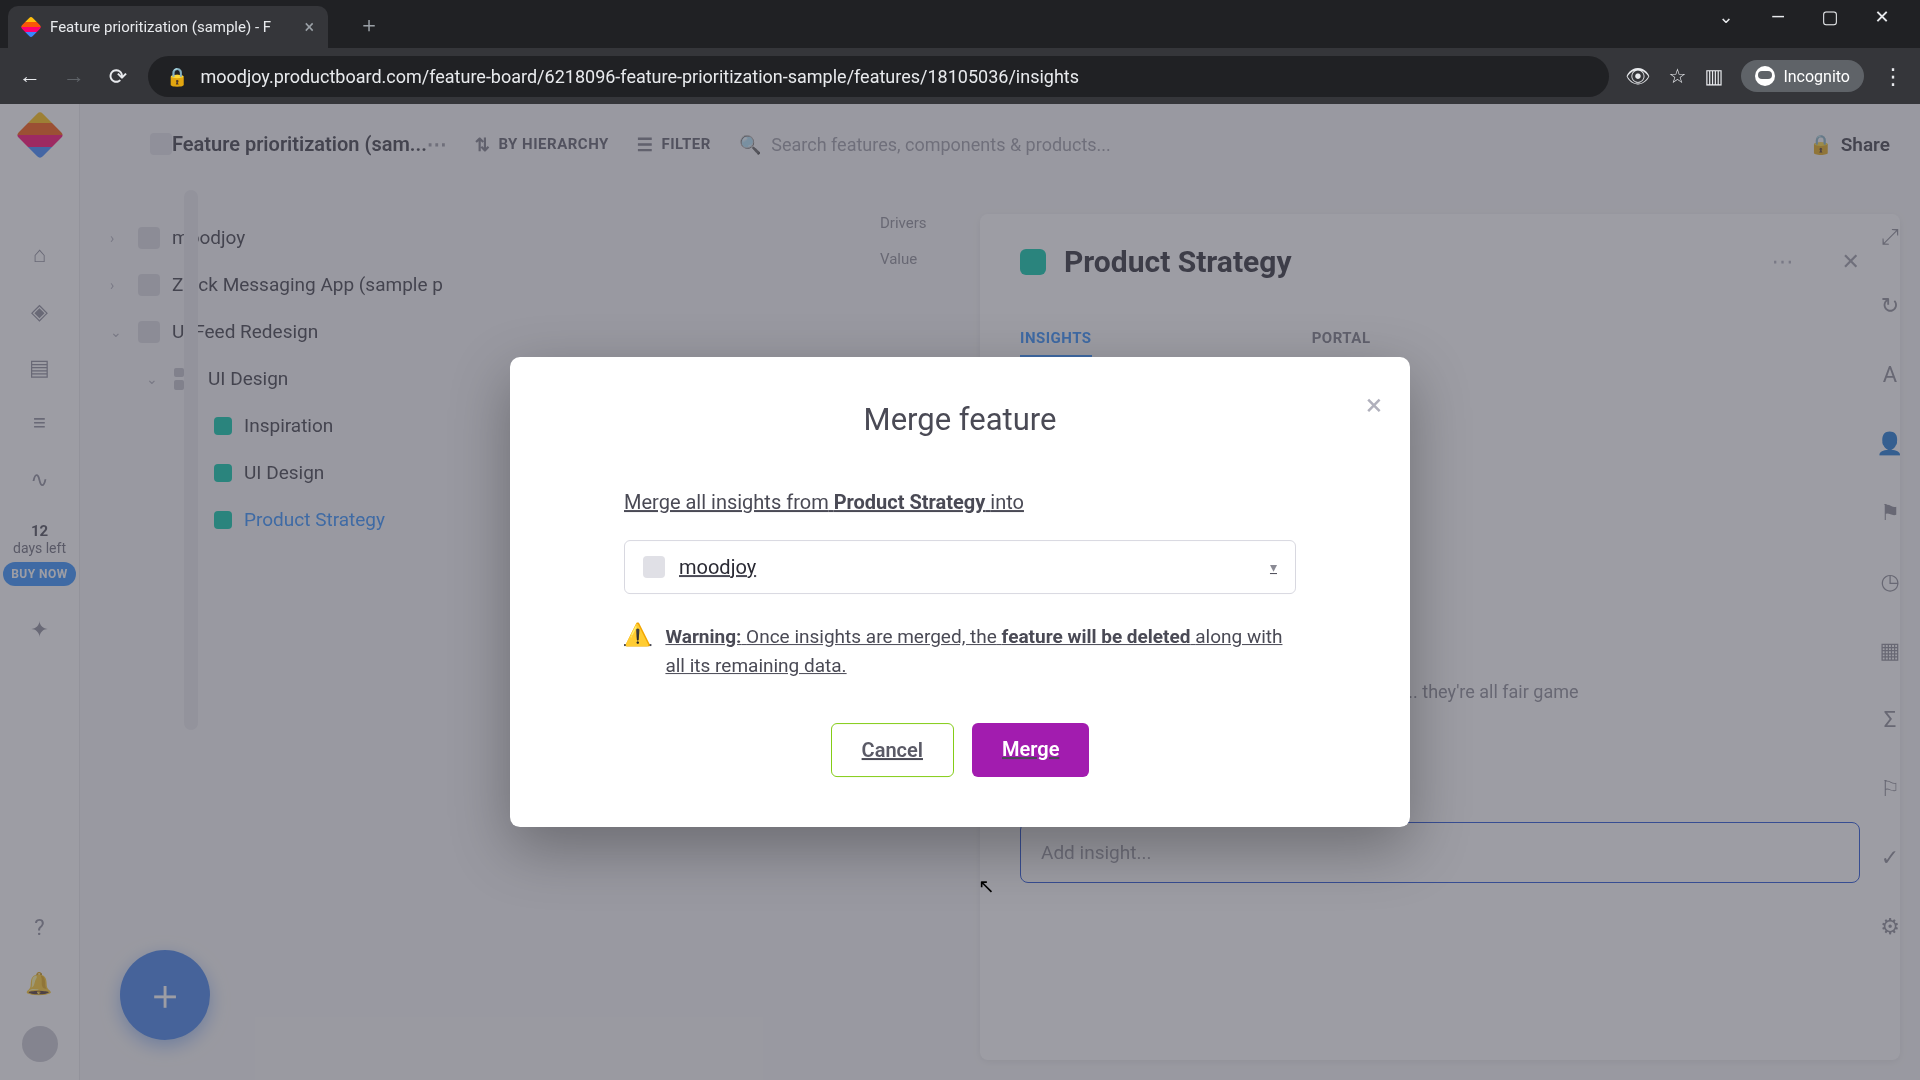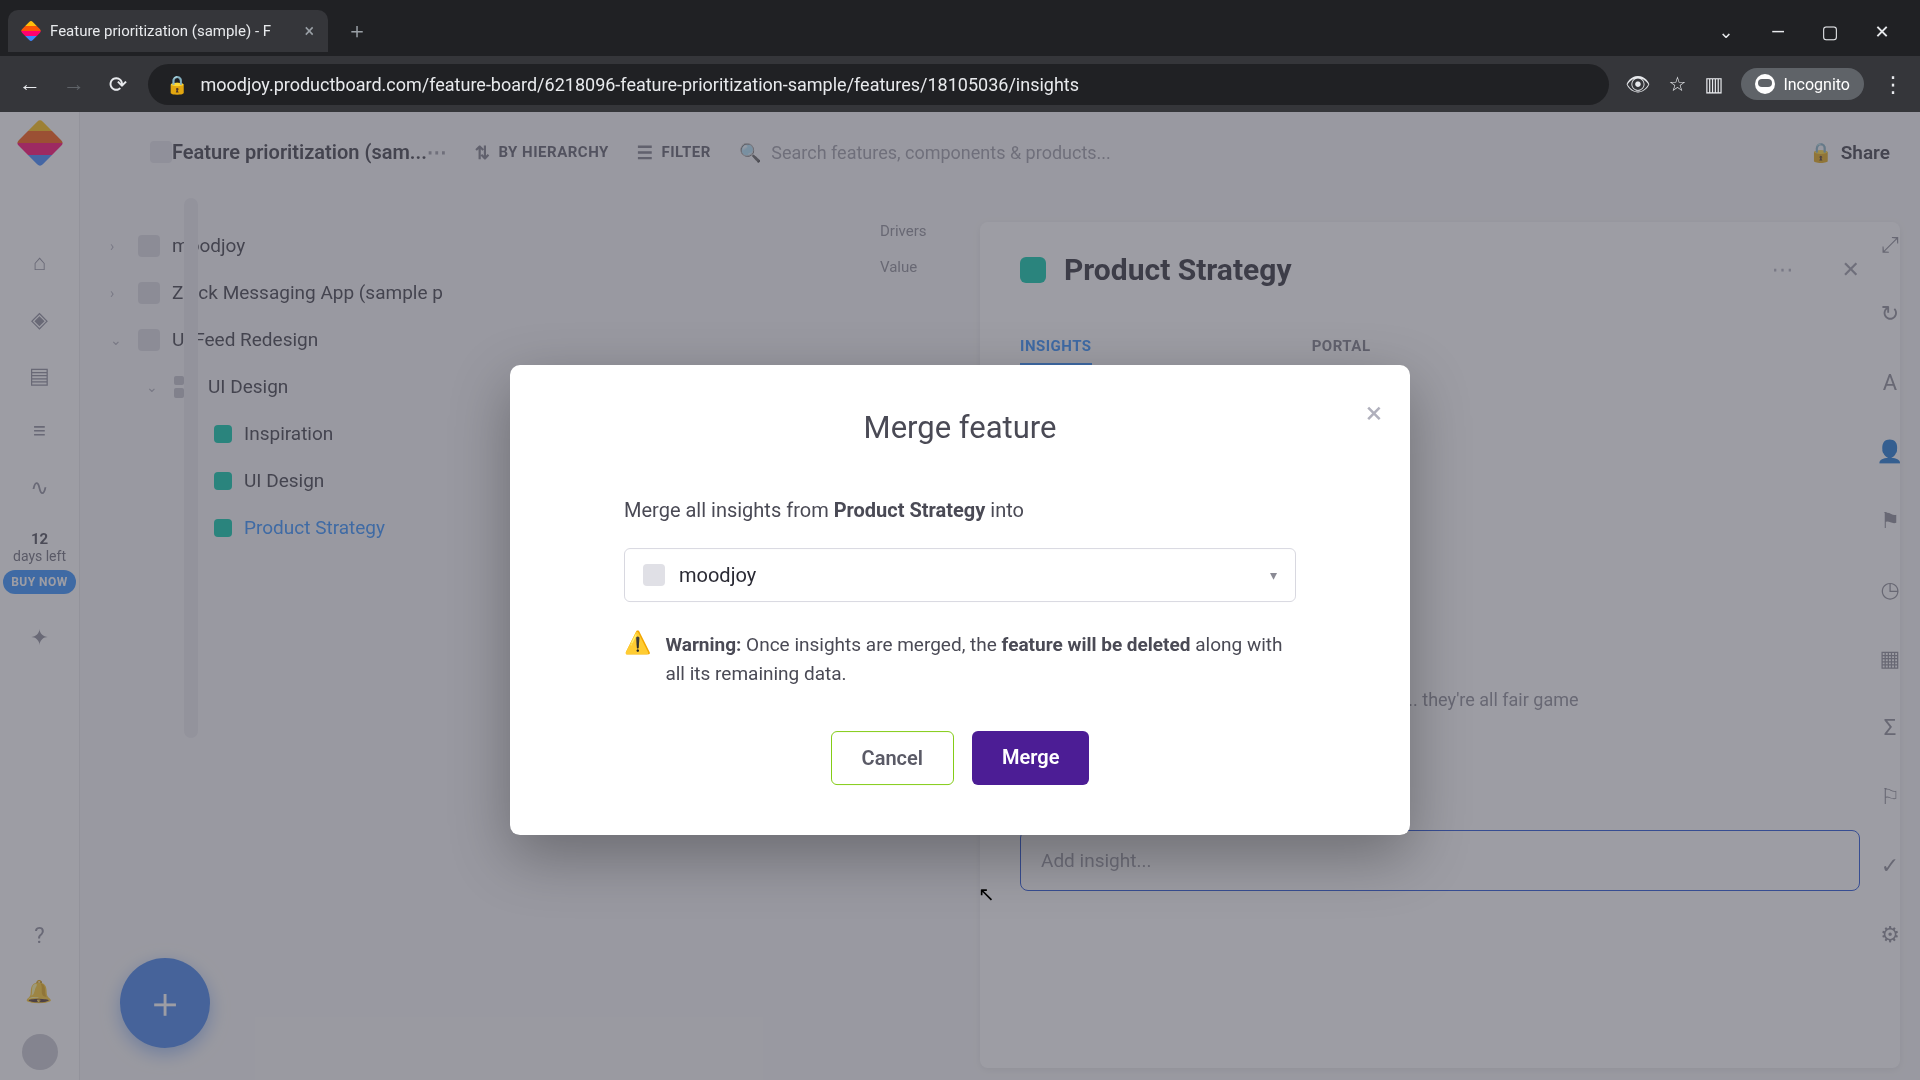--- a/index.html
+++ b/index.html
@@ -1,20 +1,20 @@
 <!DOCTYPE html>
 <html><head>
 <meta charset="utf-8">
 <style>
 * { margin: 0; padding: 0; box-sizing: border-box; font-family: -apple-system, BlinkMacSystemFont, "Segoe UI", Roboto, sans-serif; }
 html, body { width: 1920px; height: 1080px; overflow: hidden; background: #202124; }
 
 
 .browser-chrome { background: #202124; }
-.tab-strip { display: flex; align-items: center; height: 56px; padding: 6px 8px 0 8px; gap: 8px; }
+.tab-strip { display: flex; align-items: flex-start; height: 48px; padding: 6px 8px 0 8px; gap: 20px; }
 .tab { display: flex; align-items: center; gap: 10px; background: #35363a; border-radius: 10px 10px 0 0; padding: 8px 14px; color: #e8eaed; font-size: 15px; width: 320px; height: 42px; }
 .tab-favicon { width: 18px; height: 18px; background: linear-gradient(135deg,#ffbe0b 0 25%,#fb5607 25% 50%,#ff006e 50% 75%,#3a86ff 75%); border-radius: 3px; transform: rotate(45deg) scale(.85); }
 .tab-title { flex: 1; overflow: hidden; white-space: nowrap; text-overflow: ellipsis; }
 .tab-close { color: #9aa0a6; cursor: pointer; font-size: 18px; line-height: 1; }
 .new-tab { color: #9aa0a6; font-size: 22px; padding: 4px 10px; cursor: pointer; }
 .window-controls { margin-left: auto; display: flex; gap: 28px; color: #e8eaed; padding-right: 18px; font-size: 18px; }
 .wc { cursor: pointer; width: 24px; text-align: center; }
 
 .addr-bar { display: flex; align-items: center; gap: 16px; background: #35363a; padding: 10px 16px; height: 56px; }
 .nav-btn { color: #e8eaed; font-size: 22px; cursor: pointer; width: 28px; text-align: center; }
@@ -87,35 +87,35 @@
 .tool-rail { position:absolute; right:0; top:120px; bottom:0; width:60px; display:flex; flex-direction:column; align-items:center; gap:44px; color:#8a8a94; }
 .tool-rail span { font-size:22px; cursor:pointer; }
 
 
 .fab { position:absolute; left:120px; bottom:40px; width:90px; height:90px; border-radius:50%; background:#3f7fe8; color:#fff; font-size:42px; display:flex; align-items:center; justify-content:center; cursor:pointer; box-shadow:0 6px 18px rgba(63,127,232,.5); }
 
 
 .modal { position:absolute; z-index:60; left:50%; top:50%; transform:translate(-50%,-50%); width:900px; background:#fff; border-radius:10px; box-shadow:0 20px 60px rgba(0,0,0,.3); padding:44px 54px 50px; }
 .modal-title { text-align:center; font-size:31px; color:#4a4a55; font-weight:400; }
 .modal-x { position:absolute; right:28px; top:30px; color:#b0b0bc; font-size:30px; cursor:pointer; }
-.modal-body { margin:48px 60px 0; color:#4a4a55; font-size:20px; }
+.modal-body { margin:48px 60px 0; color:#4a4a55; font-size:20px;text-decoration:underline; }
 .modal-line { line-height:1.6; }
 .modal-line b { font-weight:700; }
 .select { margin-top:22px; border:1px solid #d8d8e0; border-radius:6px; padding:14px 18px; display:flex; align-items:center; gap:14px; cursor:pointer; }
 .select-ic { width:22px; height:22px; border-radius:4px; background:#e0e0e6; }
 .select-val { font-size:20px; color:#2a2a34; }
 .select-caret { margin-left:auto; color:#8a8a94; font-size:14px; }
 .warn-row { display:flex; gap:14px; margin-top:28px; align-items:flex-start; }
 .warn-ic { font-size:22px; }
 .warn-txt { font-size:19px; color:#4a4a55; line-height:1.55; }
 .warn-txt .wb { font-weight:700; }
 .modal-actions { display:flex; justify-content:center; gap:18px; margin-top:42px; }
 .btn { padding:14px 30px; border-radius:6px; font-size:20px; font-weight:600; cursor:pointer; }
 .btn-cancel { background:#fff; border:1px solid #84cc16; color:#5a5a66; }
-.btn-merge { background:#4c1d95; color:#fff; border:none; }
+.btn-merge { background:#a21caf; color:#fff; border:none; }
 
 
 .cursor { position:absolute; z-index:70; left:978px; top:770px; font-size:20px; color:#000; pointer-events:none; }
 </style>
 </head>
 <body>
 
 <div class="browser-chrome">
   <div class="tab-strip">
     <div class="tab">

